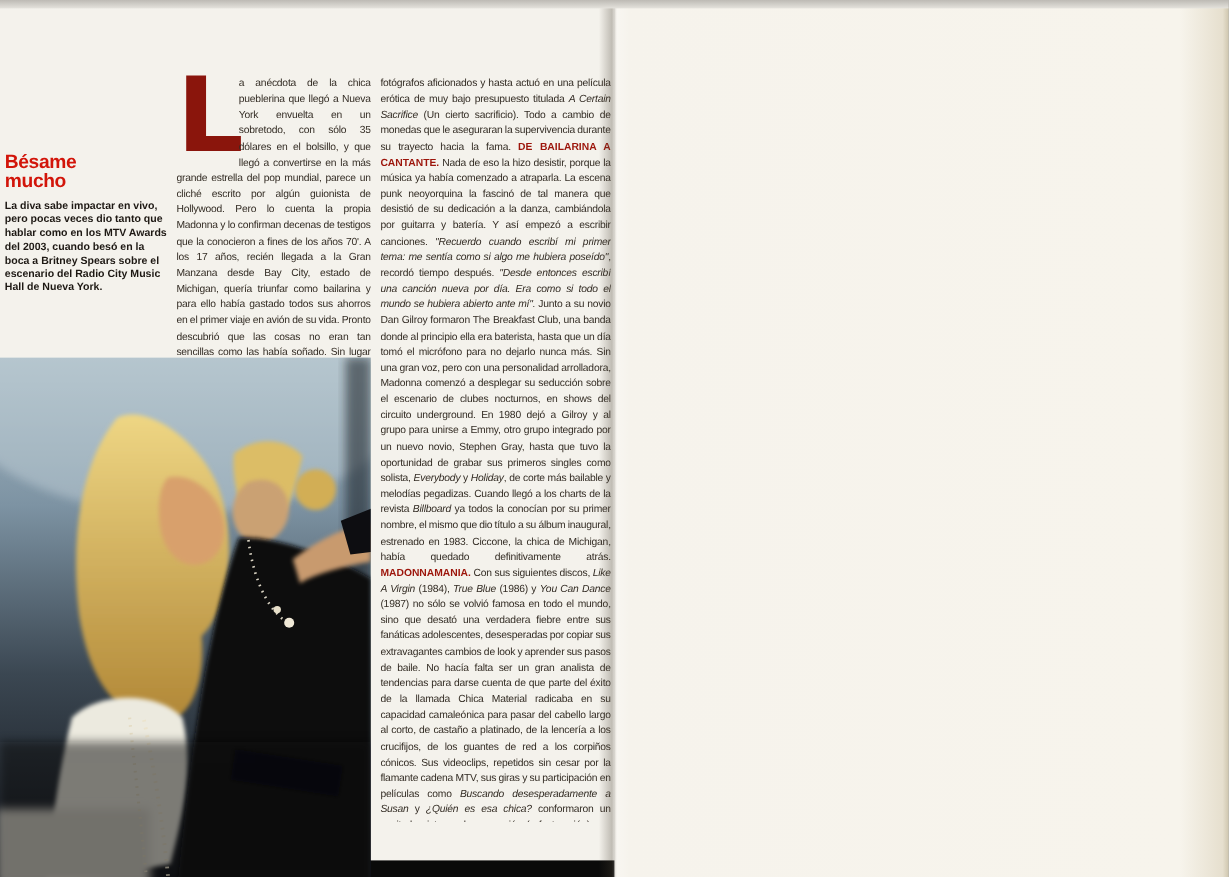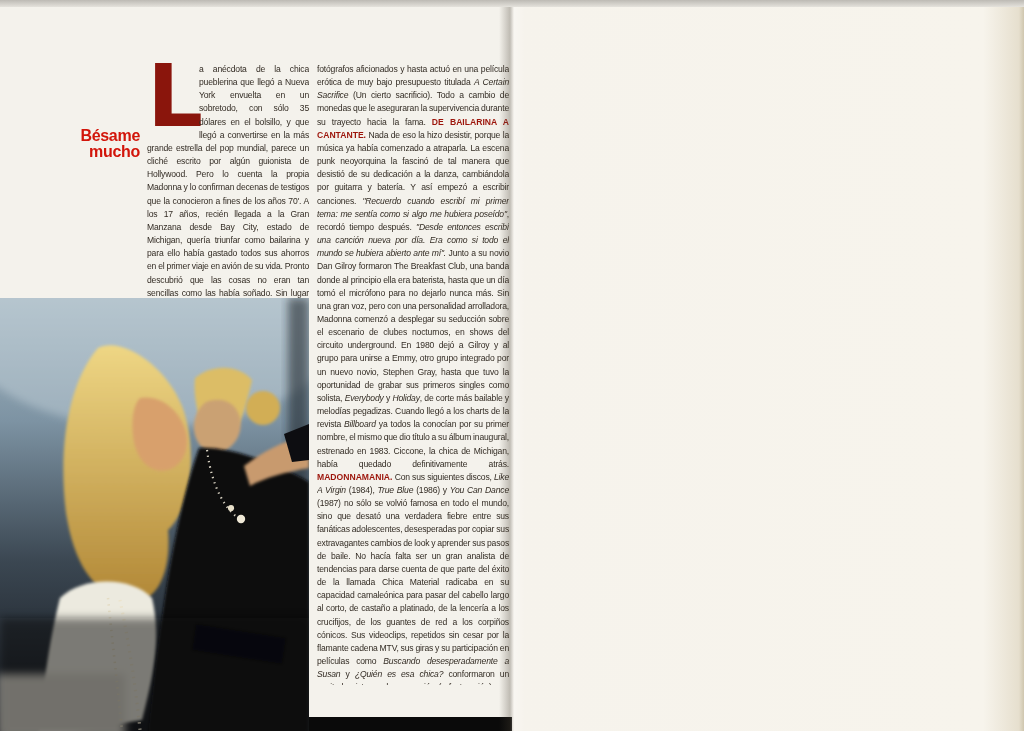--- a/index.html
+++ b/index.html
@@ -18,40 +18,41 @@
   #col-a{left:147px;top:57px;width:162px;height:236px;}
   #col-b{left:317px;top:57px;width:192px;height:622px;}
   .seg-h{color:#9c140a;font-weight:700;letter-spacing:0;}
   .seg-i{font-style:italic;}
 
   .dropcap-box{float:left;width:46px;height:66px;margin:2px 6px 0 0;overflow:visible;}
   .dropcap-box span{display:block;font-size:88px;line-height:62px;font-weight:800;
        color:#8a150c;font-family:"DejaVu Sans",sans-serif;letter-spacing:-4px;}
 
   
-  #rail-left{position:absolute;left:4px;top:122px;width:136px;text-align:right;z-index:2;}
+  #rail-left{position:absolute;left:4px;top:122px;width:136px;z-index:2;}
   .rail-title{margin:0;font-weight:800;color:#d2150a;white-space:pre-line;}
   #rail-left .rail-title{font-size:16px;line-height:15.5px;letter-spacing:-0.3px;}
   .rail-caption{margin:7px 0 0 0;font-size:8.8px;line-height:11.4px;font-weight:600;color:#1d1813;}
 
   
   #photo-kiss{position:absolute;left:0;top:292px;width:309px;height:439px;z-index:3;}
   #bar-bottom{position:absolute;left:0;top:711px;width:512px;height:20px;background:#0a0a0a;z-index:1;}
   svg{display:block;}
 </style>
 </head>
 <body>
 
 <div id="scan">
   <div id="edge-top"></div>
 
   <div class="page" id="page-left">
     <aside id="rail-left">
       <h2 class="rail-title">Bésame
 mucho</h2>
+      <p class="rail-caption"><span class="seg-p">La diva sabe impactar en vivo, pero pocas veces dio tanto que hablar como en los MTV Awards del 2003, cuando besó en la boca a Britney Spears sobre el escenario del Radio City Music Hall de Nueva York.</span></p>
     </aside>
 
     <div class="col" id="col-a">
       <span class="dropcap-box">
           <span>L</span>
         </span><span><span class="seg-p">a anécdota de la chica pueblerina que llegó a Nueva York envuelta en un sobretodo, con sólo 35 dólares en el bolsillo, y que llegó a convertirse en la más grande estrella del pop mundial, parece un cliché escrito por algún guionista de Hollywood. Pero lo cuenta la propia Madonna y lo confirman decenas de testigos que la conocieron a fines de los años 70'. A los 17 años, recién llegada a la Gran Manzana desde Bay City, estado de Michigan, quería triunfar como bailarina y para ello había gastado todos sus ahorros en el primer viaje en avión de su vida. Pronto descubrió que las cosas no eran tan sencillas como las había soñado. Sin lugar donde vivir, durmió en precarios departamentos de extraños o amantes ocasionales, trabajó de camarera, posó desnuda para estudiantes de arte y</span></span>
     </div>
     <div class="col" id="col-b"><span class="seg-p">fotógrafos aficionados y hasta actuó en una película erótica de muy bajo presupuesto titulada </span><span class="seg-i">A Certain Sacrifice</span><span class="seg-p"> (Un cierto sacrificio). Todo a cambio de monedas que le aseguraran la supervivencia durante su trayecto hacia la fama. </span><span class="seg-h">DE BAILARINA A CANTANTE.</span><span class="seg-p"> Nada de eso la hizo desistir, porque la música ya había comenzado a atraparla. La escena punk neoyorquina la fascinó de tal manera que desistió de su dedicación a la danza, cambiándola por guitarra y batería. Y así empezó a escribir canciones. </span><span class="seg-i">"Recuerdo cuando escribí mi primer tema: me sentía como si algo me hubiera poseído"</span><span class="seg-p">, recordó tiempo después. </span><span class="seg-i">"Desde entonces escribí una canción nueva por día. Era como si todo el mundo se hubiera abierto ante mí".</span><span class="seg-p"> Junto a su novio Dan Gilroy formaron The Breakfast Club, una banda donde al principio ella era baterista, hasta que un día tomó el micrófono para no dejarlo nunca más. Sin una gran voz, pero con una personalidad arrolladora, Madonna comenzó a desplegar su seducción sobre el escenario de clubes nocturnos, en shows del circuito underground. En 1980 dejó a Gilroy y al grupo para unirse a Emmy, otro grupo integrado por un nuevo novio, Stephen Gray, hasta que tuvo la oportunidad de grabar sus primeros singles como solista, </span><span class="seg-i">Everybody</span><span class="seg-p"> y </span><span class="seg-i">Holiday</span><span class="seg-p">, de corte más bailable y melodías pegadizas. Cuando llegó a los charts de la revista </span><span class="seg-i">Billboard</span><span class="seg-p"> ya todos la conocían por su primer nombre, el mismo que dio título a su álbum inaugural, estrenado en 1983. Ciccone, la chica de Michigan, había quedado definitivamente atrás. </span><span class="seg-h">MADONNAMANIA.</span><span class="seg-p"> Con sus siguientes discos, </span><span class="seg-i">Like A Virgin</span><span class="seg-p"> (1984), </span><span class="seg-i">True Blue</span><span class="seg-p"> (1986) y </span><span class="seg-i">You Can Dance</span><span class="seg-p"> (1987) no sólo se volvió famosa en todo el mundo, sino que desató una verdadera fiebre entre sus fanáticas adolescentes, desesperadas por copiar sus extravagantes cambios de look y aprender sus pasos de baile. No hacía falta ser un gran analista de tendencias para darse cuenta de que parte del éxito de la llamada Chica Material radicaba en su capacidad camaleónica para pasar del cabello largo al corto, de castaño a platinado, de la lencería a los crucifijos, de los guantes de red a los corpiños cónicos. Sus videoclips, repetidos sin cesar por la flamante cadena MTV, sus giras y su participación en películas como </span><span class="seg-i">Buscando desesperadamente a Susan</span><span class="seg-p"> y </span><span class="seg-i">¿Quién es esa chica?</span><span class="seg-p"> conformaron un aceitado sistema de promoción (y facturación) que potenciaron al máximo la madonnamanía. </span></div>
 
     <div id="bar-bottom"></div>

